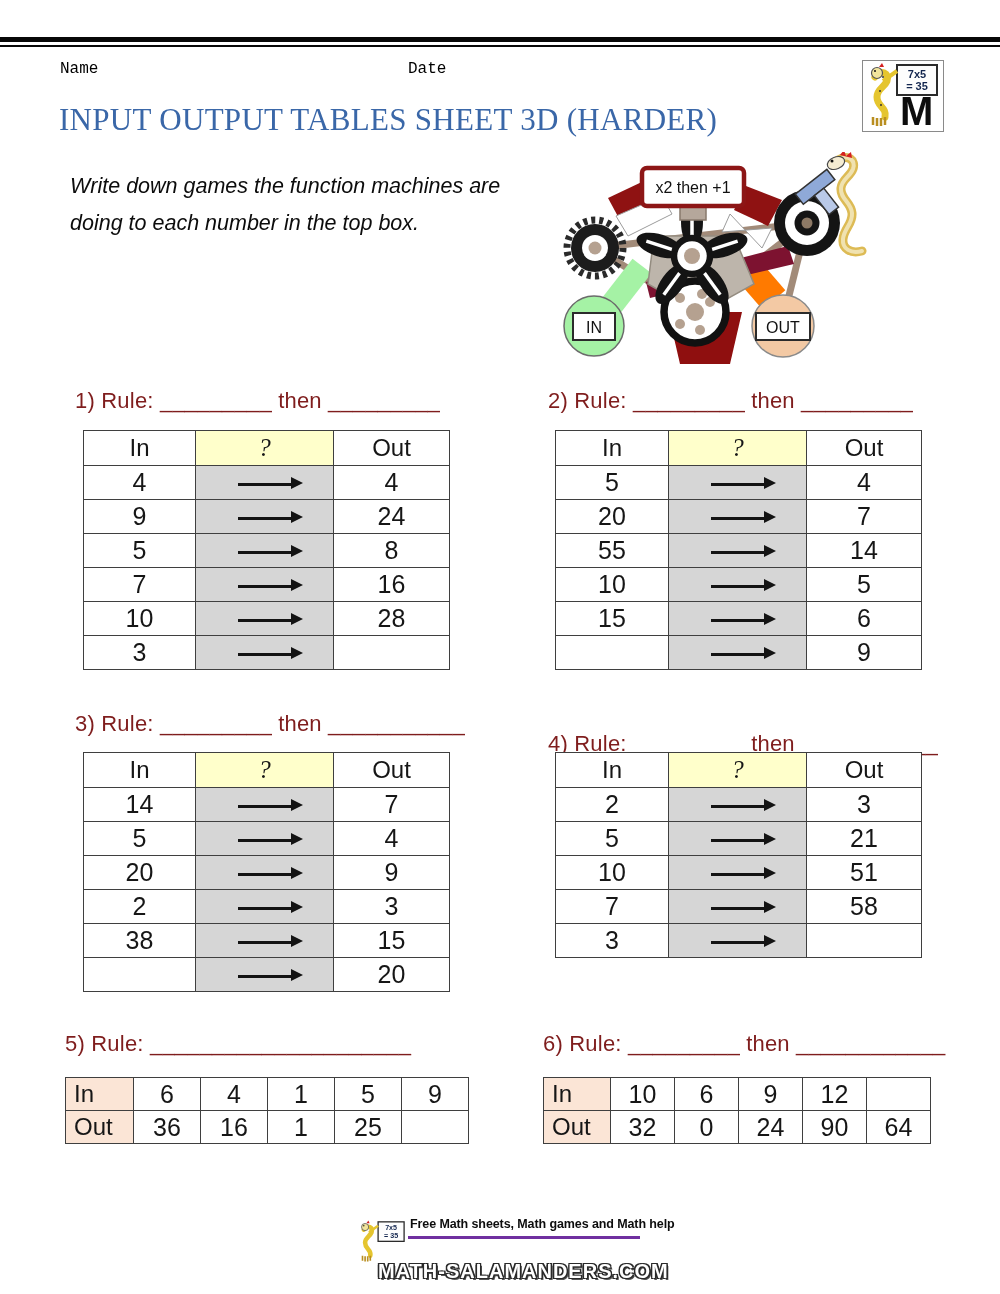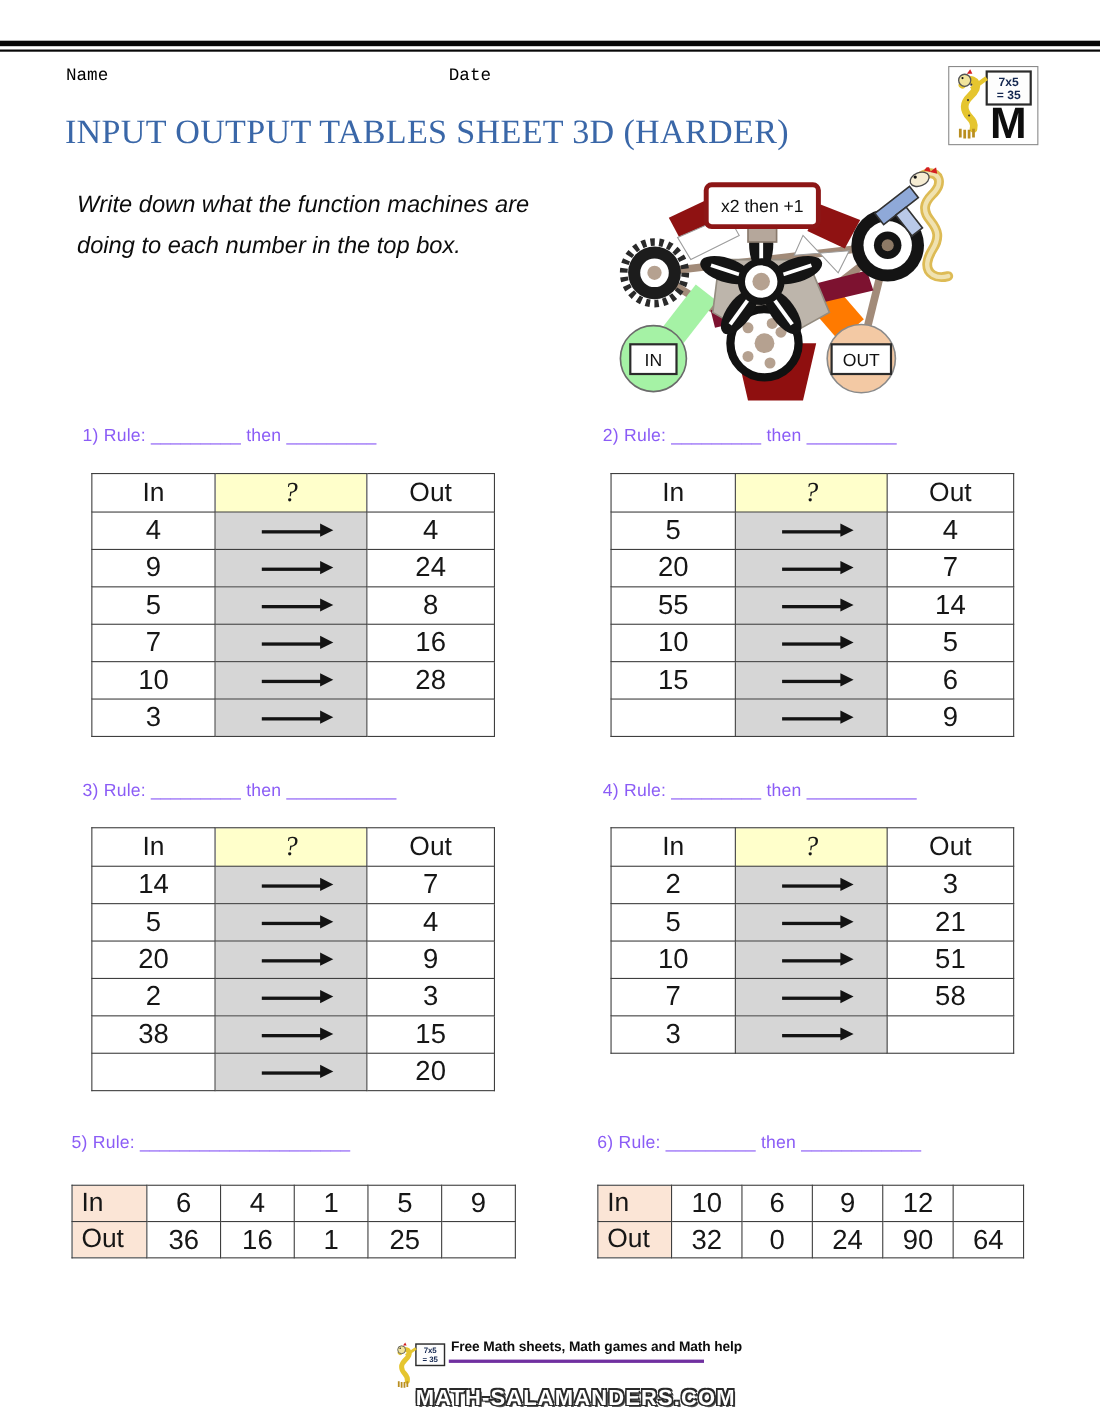--- a/index.html
+++ b/index.html
@@ -13,38 +13,38 @@
   #name-label{left:60px;top:60px;}
   #date-label{left:408px;top:60px;}
   .logo-box{position:absolute;left:862px;top:60px;width:80px;height:70px;background:#fff;
     border:1.5px solid #8a8a8a;}
   .page-title{position:absolute;left:59px;top:102px;font-family:"Liberation Serif", serif;
     font-size:31px;color:#3a67a8;letter-spacing:.3px;white-space:nowrap;}
   .instructions{position:absolute;left:70px;top:168px;width:450px;font-style:italic;
     font-size:21.5px;line-height:37px;color:#0c0c0c;}
   .instructions p{margin:0 0 14px 0;}
   .machine{position:absolute;left:550px;top:152px;width:336px;height:218px;}
-  .rule-line{position:absolute;font-size:16px;color:#8b5cf6;white-space:pre;letter-spacing:.2px;}
+  .rule-line{position:absolute;font-size:22px;color:#7f1d1d;white-space:pre;letter-spacing:.2px;}
   table{border-collapse:collapse;table-layout:fixed;position:absolute;background:#fff;}
   td,th{border:1.6px solid #3f3f3f;text-align:center;padding:0;overflow:hidden;
     font-weight:400;color:#161616;}
   .vtable th{height:34px;font-size:24px;}
   .vtable td{height:33px;font-size:25px;}
   .vtable th.q{background:#ffffcb;font-family:"Liberation Serif", serif;font-style:italic;font-size:25px;}
   .vtable td.mid{background:#d6d6d6;}
   .htable td{height:32px;font-size:25px;}
   .htable td.lab{background:#fbe5d6;text-align:left;padding-left:8px;font-size:24px;}
   .arrow{display:inline-block;position:relative;width:54px;height:3px;background:#131313;vertical-align:middle;}
   .arrow::after{content:"";position:absolute;right:-11px;top:-5.5px;width:0;height:0;
     border-left:12px solid #131313;border-top:6.5px solid transparent;border-bottom:6.5px solid transparent;}
   #t1{left:83px;top:430px;} #t2{left:555px;top:430px;}
   #t3{left:83px;top:752px;} #t4{left:555px;top:752px;}
   #t5{left:65px;top:1077px;} #t6{left:543px;top:1077px;}
   #rule1{left:75px;top:388px;} #rule2{left:548px;top:388px;}
-  #rule3{left:75px;top:711px;} #rule4{left:548px;top:711px;text-align:right;}
+  #rule3{left:75px;top:711px;} #rule4{left:548px;top:731px;text-align:right;}
   #rule5{left:65px;top:1031px;} #rule6{left:543px;top:1031px;}
   .footer-mascot{position:absolute;left:356px;top:1214px;width:52px;height:56px;}
   .footer-tagline{position:absolute;left:410px;top:1217px;font-size:12.5px;font-weight:700;
     color:#0d0d0d;letter-spacing:-.1px;white-space:nowrap;}
   .footer-divider{position:absolute;left:408px;top:1236px;width:232px;height:3px;background:#7030a0;}
   .footer-site{position:absolute;left:378px;top:1260px;font-size:20px;font-weight:700;
     letter-spacing:1px;color:#fff;white-space:nowrap;
     text-shadow:-1.4px -1.4px 0 #2a2a2a,1.4px -1.4px 0 #2a2a2a,-1.4px 1.4px 0 #2a2a2a,1.4px 1.4px 0 #2a2a2a,2px 2px 0 #555;}
 </style>
 </head>
@@ -68,21 +68,21 @@
     <path d="M10,56 l0,8 M14,57 l0,8 M18,57 l0,8 M22,56 l0,8" stroke="#b98e20" stroke-width="2.5"></path>
     <circle cx="20" cy="16" r="1" fill="#333"></circle>
     <circle cx="17" cy="30" r="1" fill="#333"></circle>
     <circle cx="18" cy="44" r="1" fill="#333"></circle>
   </svg>
 </div>
 
 <div class="page-title">INPUT OUTPUT TABLES SHEET 3D (HARDER)</div>
 
 <div class="instructions">
-  <p>Write down what the function machines are doing to each number in the top box.</p>
+  <p>Write down games the function machines are doing to each number in the top box.</p>
 </div>
 
 <div class="machine">
   <svg width="336" height="218" viewBox="0 0 336 218">
 
     <line x1="45" y1="96" x2="257" y2="71" stroke="#a28b79" stroke-width="7"></line>
     <line x1="45" y1="96" x2="145" y2="158" stroke="#a28b79" stroke-width="7"></line>
     <line x1="257" y1="71" x2="145" y2="158" stroke="#a28b79" stroke-width="7"></line>
     <line x1="257" y1="71" x2="233" y2="168" stroke="#a28b79" stroke-width="7"></line>
     <line x1="50" y1="168" x2="92" y2="114" stroke="#a5f2a5" stroke-width="24"></line>

